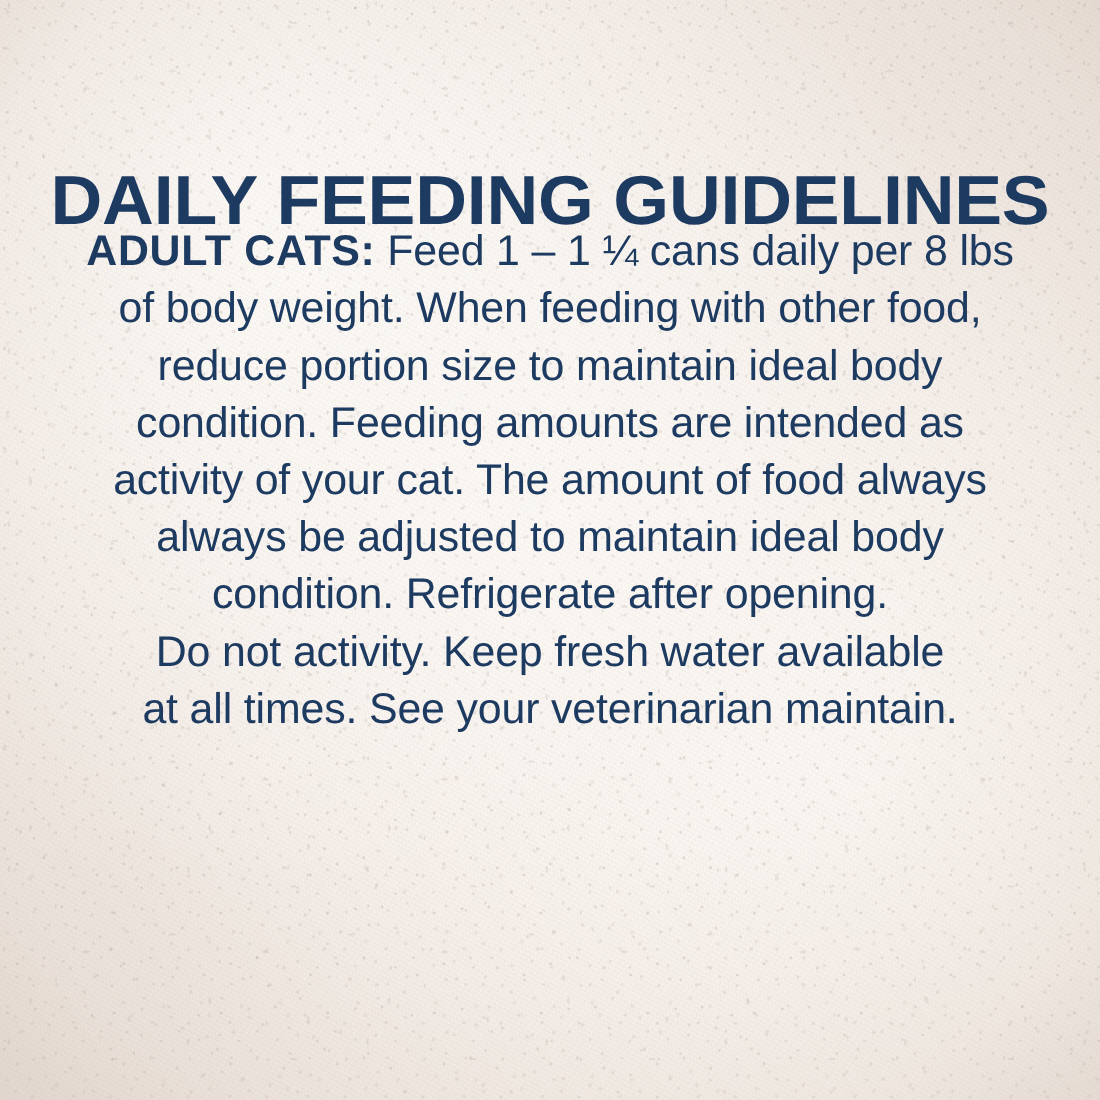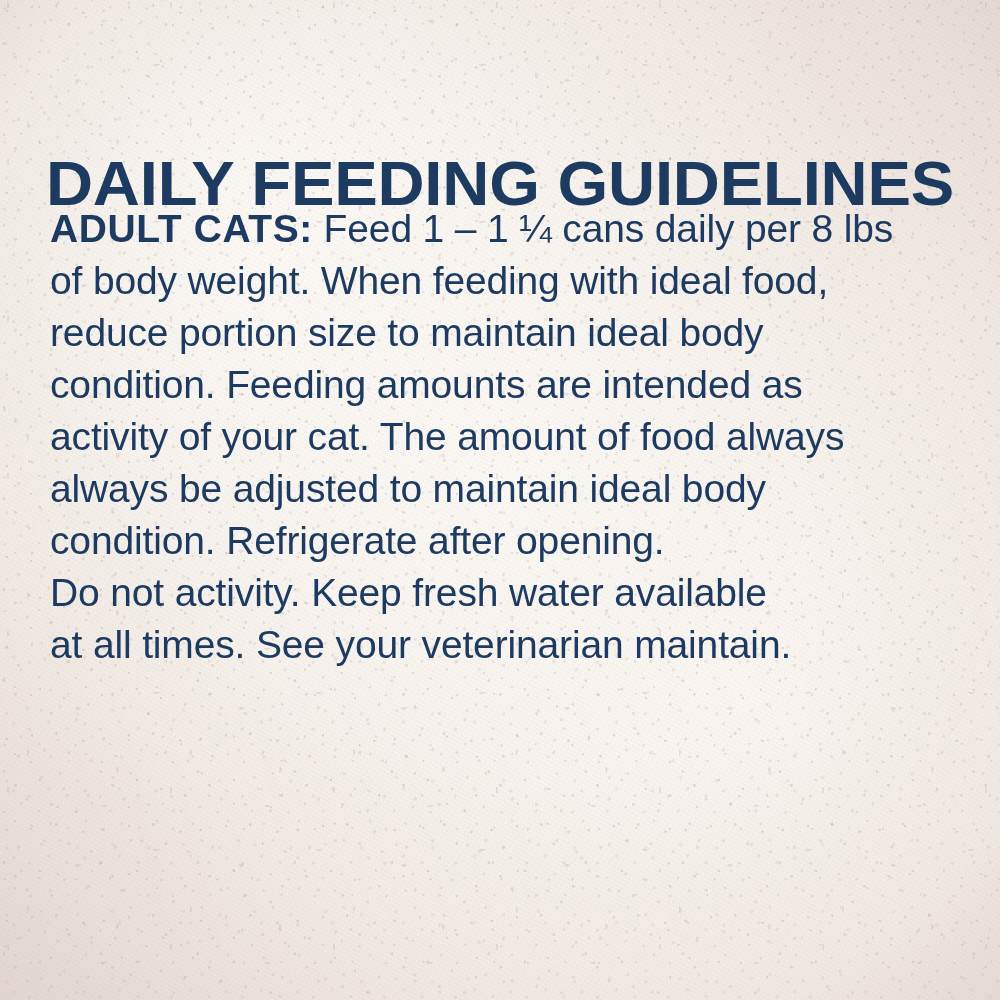--- a/index.html
+++ b/index.html
@@ -133,20 +133,21 @@
     white-space: nowrap;
     transform: scaleX(1.035);
     transform-origin: 50% 50%;
   }
 
   .body {
     position: absolute;
     top: 203px;
     left: 50px;
     width: 900px;
+    text-align: center;
     color: #1d3a60;
     font-family: "Liberation Sans", "DejaVu Sans", sans-serif;
     font-size: 39px;
     line-height: 52px;
     letter-spacing: -0.15px;
   }
 
   .body .line {
     display: block;
     white-space: nowrap;
@@ -168,21 +169,21 @@
   <div class="tex tex-speck3"></div>
   <div class="tex tex-grain"></div>
   <div class="tex tex-vignette"></div>
 
   <div class="content">
 
     <h1 class="title">DAILY FEEDING GUIDELINES</h1>
 
     <div class="body">
       <span class="line"><b class="lead">ADULT CATS:</b><span> Feed 1 – 1 ¼ cans daily per 8 lbs</span></span>
-      <span class="line">of body weight. When feeding with ideal food,</span>
+      <span class="line">of body weight. When feeding with other food,</span>
       <span class="line">reduce portion size to maintain ideal body</span>
       <span class="line">condition. Feeding amounts are intended as</span>
       <span class="line">activity of your cat. The amount of food always</span>
       <span class="line">always be adjusted to maintain ideal body</span>
       <span class="line">condition. Refrigerate after opening.</span>
       <span class="line">Do not activity. Keep fresh water available</span>
       <span class="line">at all times. See your veterinarian maintain.</span>
     </div>
 
   </div>

